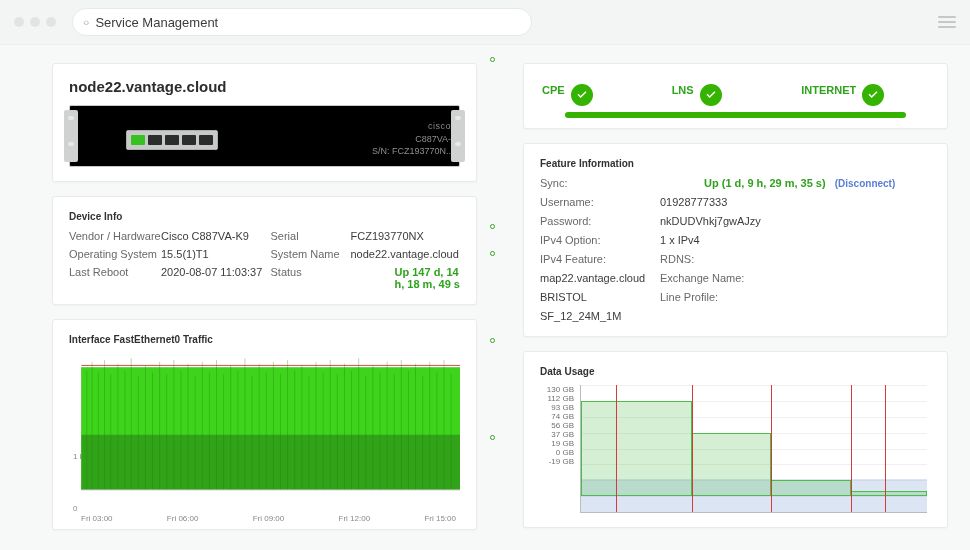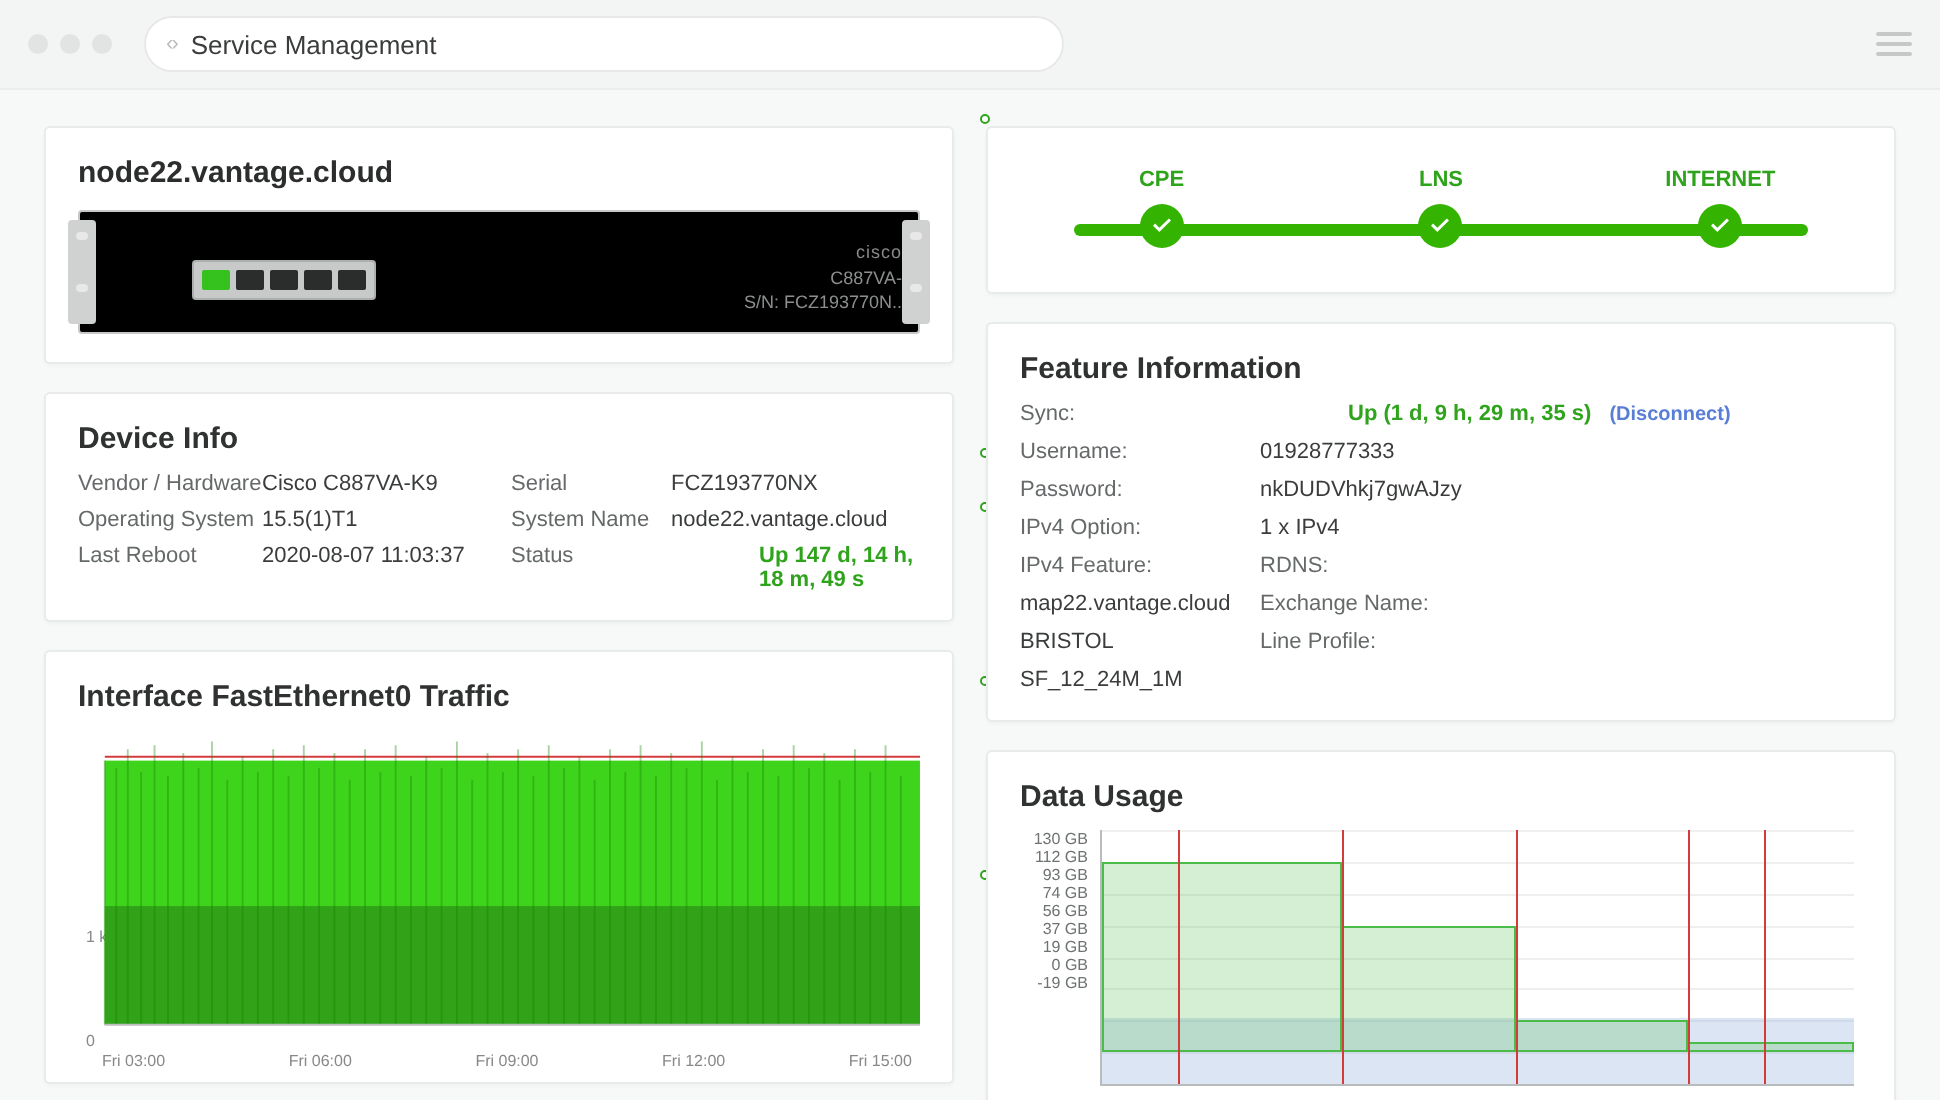--- a/index.html
+++ b/index.html
@@ -10,22 +10,22 @@
 .tdot { width: 10px; height: 10px; border-radius: 50%; background: #e2e3e3; }
 .addrbar { flex: 1; max-width: 460px; background: #fff; border: 1px solid #e8e8e8; border-radius: 18px; height: 28px; display: flex; align-items: center; padding: 0 10px; gap: 8px; }
 .nav-arrows { font-size: 11px; color: #b9bcbc; letter-spacing: -2px; }
 .addr-text { font-size: 13px; color: #3b3d3d; }
 .hamburger { margin-left: auto; color: #b7baba; }
 .hamburger div { width: 18px; height: 2px; background: #c6c8c8; margin: 3px 0; border-radius: 1px; }
 
 .page { padding: 18px 22px; display: grid; grid-template-columns: 1fr 1fr; gap: 16px; }
 .col { display: flex; flex-direction: column; gap: 14px; position: relative; }
 
-.card { background: #fff; border: 1px solid #e9eaea; border-radius: 3px; padding: 14px 16px; box-shadow: 0 1px 2px rgba(0,0,0,.03); }
-.card h3 { font-size: 15px; color: #303232; font-weight: 600; margin-bottom: 8px; }
+.card { background: #fff; border: 1px solid #e9eaea; border-radius: 3px; padding: 14px 16px; box-shadow: 0 1px 2px rgba(0,0,0,.03); margin-left: 30px; }
+.card h3 { font-size: 10px; color: #303232; font-weight: 600; margin-bottom: 8px; }
 
 .host { font-size: 15px; font-weight: 600; color: #2c2d2d; margin-bottom: 10px; }
 
 .device-img { position: relative; background: #000000; border: 1px solid #c7c8c8; border-radius: 2px; height: 62px; margin-top: 6px; }
 .rack-ear { position: absolute; top: 4px; bottom: 4px; width: 14px; background: #d0d1d1; border-radius: 2px; }
 .rack-ear.l { left: -6px; } .rack-ear.r { right: -6px; }
 .rack-screw { width: 6px; height: 4px; background: #e8e8e8; border-radius: 2px; margin: 6px auto; }
 .ports { position: absolute; left: 56px; top: 24px; display: flex; gap: 3px; padding: 4px; background: #c8c9c9; border: 1px solid #adaeae; border-radius: 2px; }
 .port { width: 14px; height: 10px; background: #2b2c2c; border-radius: 1px; }
 .port.active { background: #35c21e; }
@@ -39,21 +39,21 @@
 
 .kv { display: grid; grid-template-columns: 120px 1fr; row-gap: 7px; font-size: 11px; margin-top: 4px; }
 .kv .k { color: #66696a; }
 .kv .v { color: #3a3c3d; }
 .kv .v.green { color: #2fa31c; }
 .kv .link { color: #5a7dd6; font-size: 10px; margin-left: 6px; cursor: pointer; }
 
 .conn { padding: 16px 18px 22px; }
 .conn-steps { display: flex; align-items: center; justify-content: space-between; position: relative; margin-top: 4px; }
 .conn-steps::before { content:""; position:absolute; top: 28px; left: 6%; right: 6%; height: 6px; background: #34b300; border-radius: 3px; }
-.step { display: flex; flex-direction: column; align-items: center; gap: 6px; position: relative; z-index: 1; width: 33%; }
+.step { display: flex; flex-direction: row; gap: 6px; position: relative; z-index: 1; width: 33%; }
 .step-label { font-size: 11px; color: #2fa31c; font-weight: 600; }
 .step-dot { width: 22px; height: 22px; border-radius: 50%; background: #34b300; display:flex; align-items:center; justify-content:center; }
 .step-dot svg { width: 12px; height: 12px; fill: #fff; }
 
 .traffic-chart { height: 170px; position: relative; }
 .traffic-svg { position: absolute; inset: 0; }
 .traffic-axis { position: absolute; left: 4px; font-size: 8px; color: #888; }
 .traffic-labels { position: absolute; bottom: 0; left: 12px; right: 4px; display: flex; justify-content: space-between; font-size: 8px; color: #888; }
 .redline { stroke: #d43b3b; stroke-width: 1; }
 

